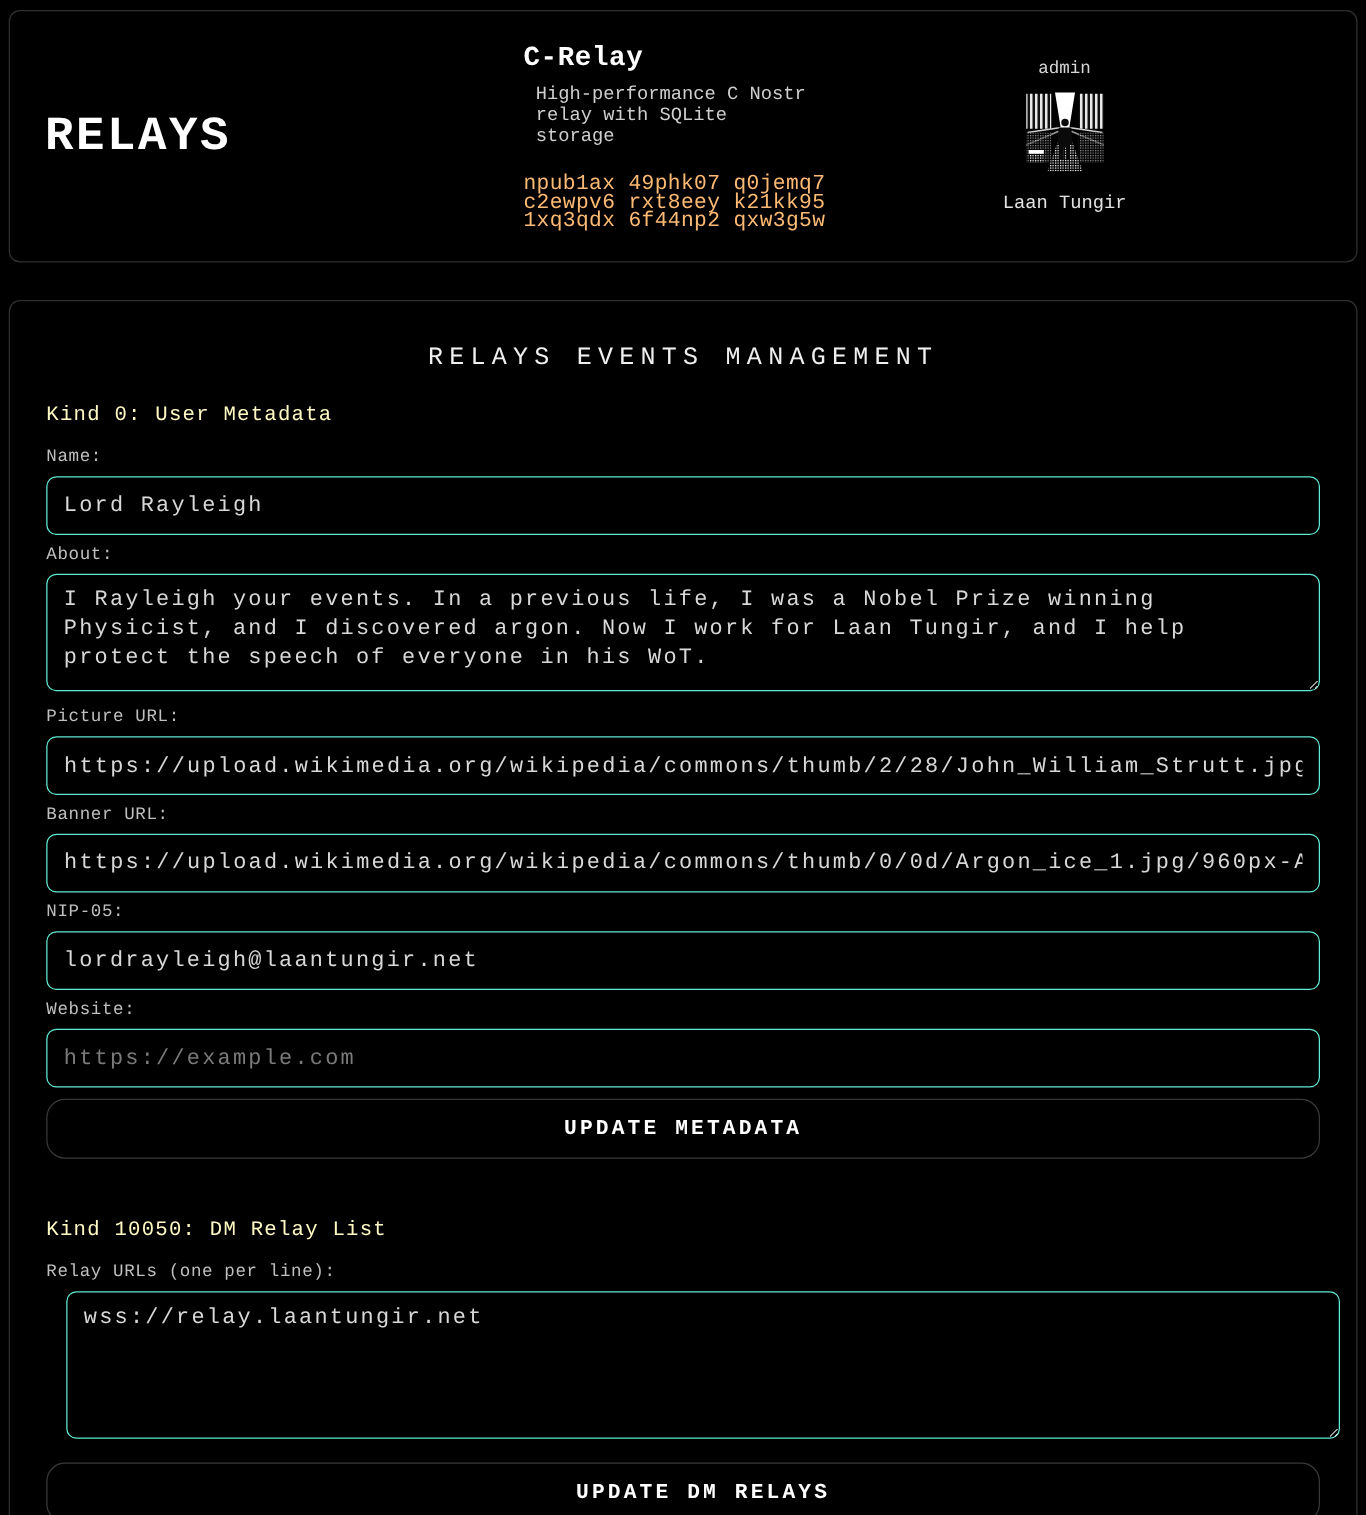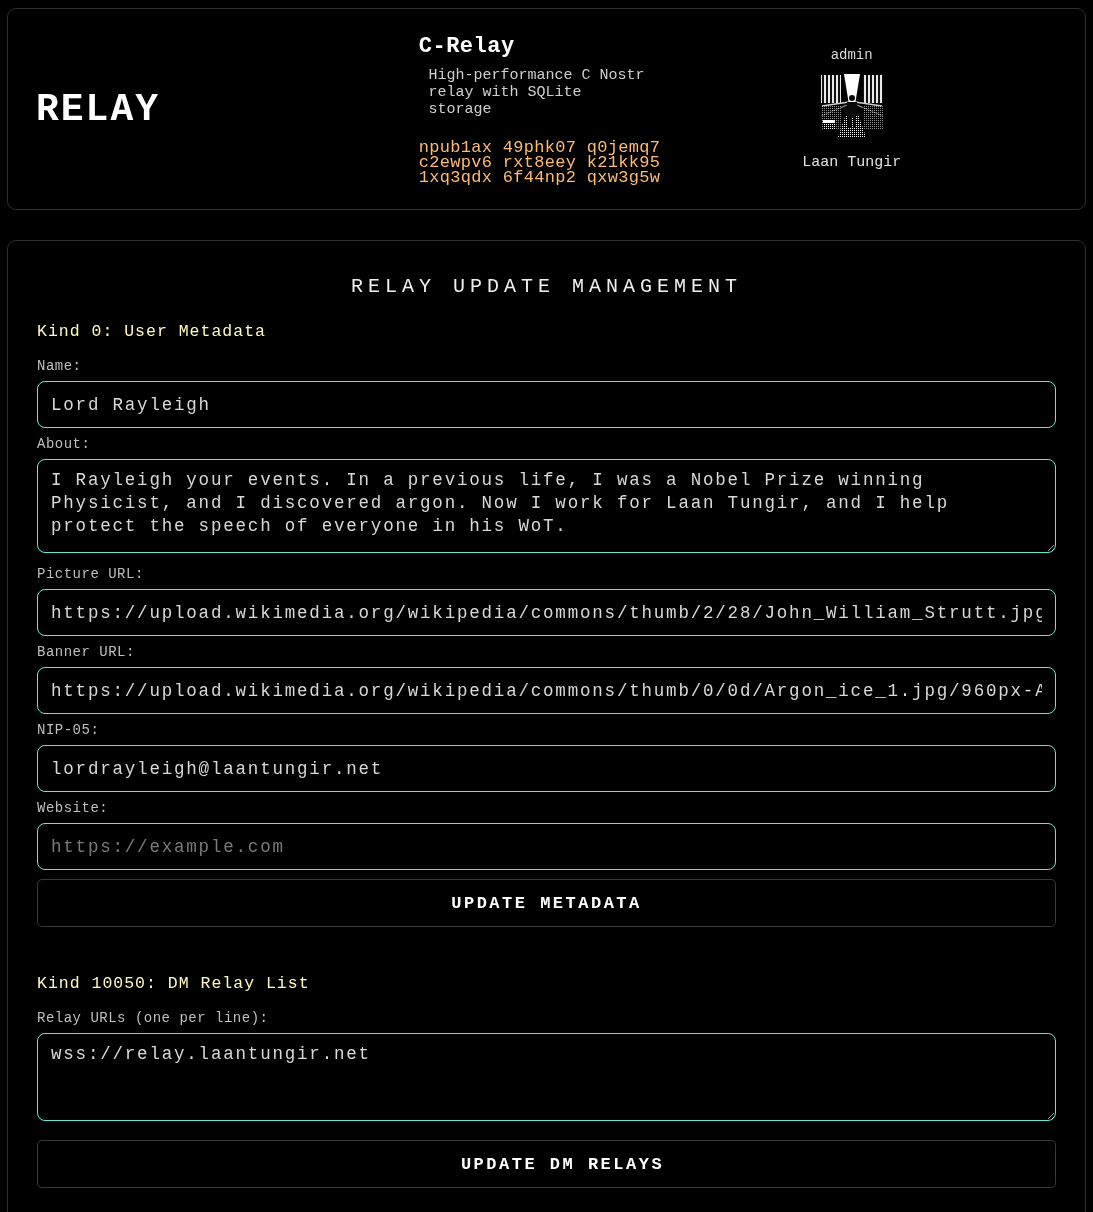--- a/index.html
+++ b/index.html
@@ -102,45 +102,45 @@
     outline: none;
   }
   .text-input { height: 47px; white-space: nowrap; overflow: hidden; }
   .text-input::placeholder, .text-area::placeholder { color: #7a7a7a; }
   .text-area {
     resize: vertical;
     line-height: 23px;
     padding-top: 9px;
   }
   .about-area { height: 94px; }
-  .dm-area { height: 88px; }
+  .dm-area { height: 118px; margin-left: 16px; }
   .action-button {
     display: block;
     width: 100%;
     margin-top: 9px;
     height: 48px;
     background: #000;
     border: 1px solid #383838;
-    border-radius: 5px;
+    border-radius: 15px;
     color: #fff;
     font-family: "Liberation Mono", monospace;
     font-size: 17px;
     font-weight: bold;
     letter-spacing: 2.5px;
     cursor: pointer;
   }
   .dm-section-title { margin-top: 47px; }
   .dm-button { margin-top: 14px; padding-left: 32px; }
 </style>
 </head>
 <body>
 
 <div class="panel header">
   <div class="header-left">
-    <div class="logo">RELAY</div>
+    <div class="logo">RELAYS</div>
   </div>
 
   <div class="header-center">
     <div class="app-title">C-Relay</div>
     <div class="app-subtitle">High-performance C Nostr relay with SQLite storage</div>
     <div class="npub-block">
       <div>npub1ax 49phk07 q0jemq7</div>
       <div>c2ewpv6 rxt8eey k21kk95</div>
       <div>1xq3qdx 6f44np2 qxw3g5w</div>
     </div>
@@ -181,21 +181,21 @@
 
         <rect x="3" y="48" width="12" height="10" fill="url(#dither)"></rect>
         <rect x="3" y="48" width="12" height="3" fill="#fff"></rect>
       </svg>
       <div class="admin-name">Laan Tungir</div>
     </div>
   </div>
 </div>
 
 <div class="panel main">
-  <h1 class="main-heading">RELAY UPDATE MANAGEMENT</h1>
+  <h1 class="main-heading">RELAYS EVENTS MANAGEMENT</h1>
 
   <div class="section-title">Kind 0: User Metadata</div>
 
   <div class="field-label">Name:</div>
   <input class="text-input" type="text" value="Lord Rayleigh" style="">
 
   <div class="field-label">About:</div>
   <textarea class="text-area about-area" style="">I Rayleigh your events. In a previous life, I was a Nobel Prize winning Physicist, and I discovered argon. Now I work for Laan Tungir, and I help protect the speech of everyone in his WoT.</textarea>
 
   <div class="field-label">Picture URL:</div>

